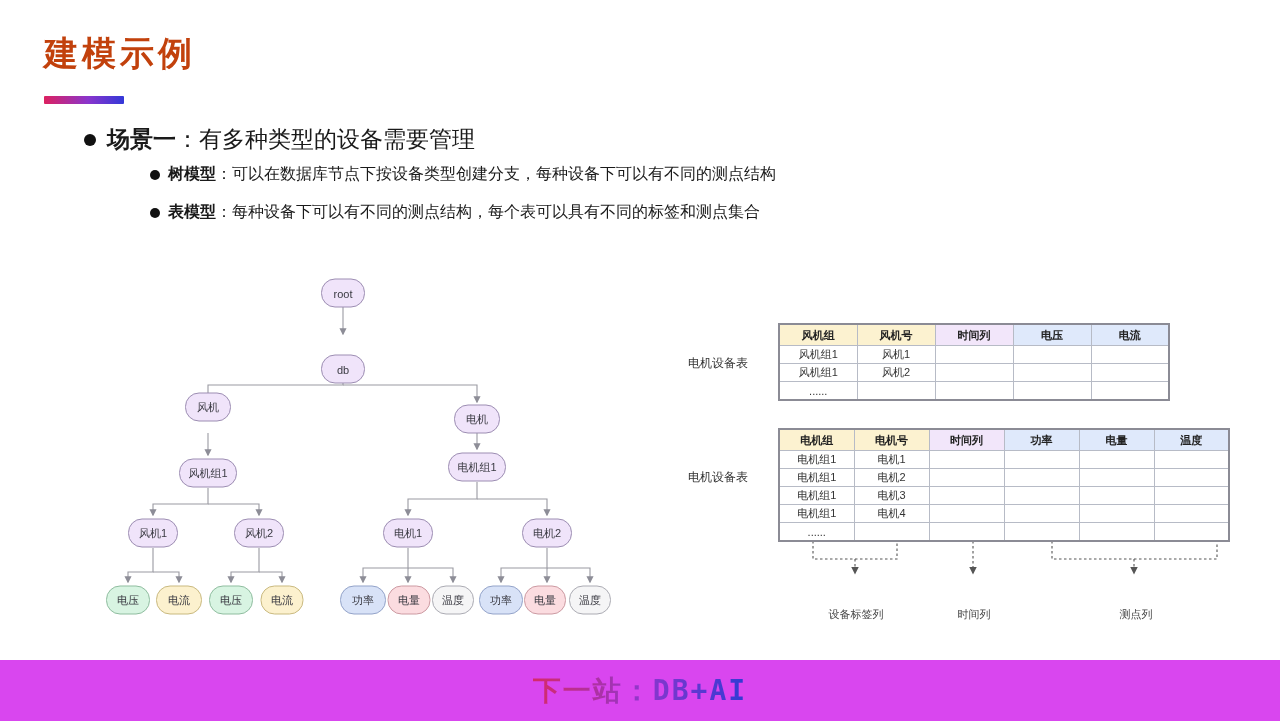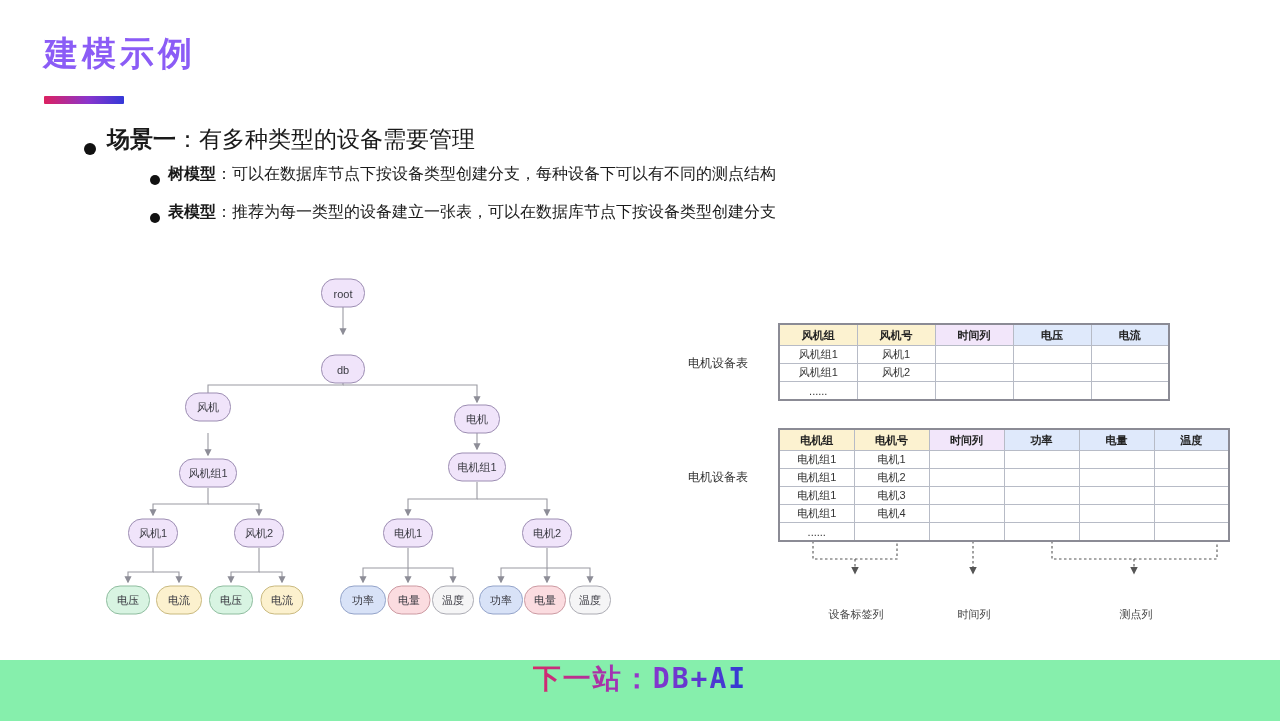--- a/index.html
+++ b/index.html
@@ -3,28 +3,28 @@
 <meta charset="utf-8">
 <style>
   html,body{margin:0;padding:0;background:#ffffff;}
   #slide{
     position:relative;width:1280px;height:721px;background:#ffffff;overflow:hidden;
     font-family:"Liberation Sans","DejaVu Sans",sans-serif;color:#1a1a1a;
   }
   
   .title{
     position:absolute;left:44px;top:36px;font-size:34px;font-weight:800;
-    letter-spacing:4px;color:#8b5cf6;line-height:1;
+    letter-spacing:4px;color:#c2410c;line-height:1;
   }
   .accent-bar{
     position:absolute;left:44px;top:96px;width:80px;height:8px;border-radius:1px;
     background:linear-gradient(90deg,#DC2160 0%,#8A35CC 55%,#3338D8 100%);
   }
   
-  .bullet{position:absolute;display:flex;align-items:flex-end;white-space:nowrap;}
+  .bullet{position:absolute;display:flex;align-items:center;white-space:nowrap;}
   .bullet .dot{border-radius:50%;background:#111;flex:0 0 auto;}
   .b1{left:84px;top:124px;font-size:23px;}
   .b1 .dot{width:12px;height:12px;margin-right:11px;}
   .b2{font-size:16px;}
   .b2 .dot{width:10px;height:10px;margin-right:8px;}
   .b2a{left:150px;top:164px;}
   .b2b{left:150px;top:202px;}
   .blabel{font-weight:700;}
   
   .node{
@@ -57,22 +57,22 @@
   #table2{left:778px;top:428px;width:452px;}
   .tbl-label{position:absolute;font-size:12px;color:#333;white-space:nowrap;}
   #t1-label{left:688px;top:355px;}
   #t2-label{left:688px;top:469px;}
   .anno-label{
     position:absolute;top:607px;transform:translateX(-50%);
     font-size:11px;color:#444;white-space:nowrap;
   }
   
   .footer-band{
-    position:absolute;left:0;top:660px;width:1280px;height:61px;background:#86efac;
-    display:flex;align-items:flex-start;justify-content:center;
+    position:absolute;left:0;top:660px;width:1280px;height:61px;background:#d946ef;
+    display:flex;align-items:center;justify-content:center;
   }
   .footer-text{
     font-family:"DejaVu Sans Mono","Liberation Mono",monospace,sans-serif;
     font-size:28px;font-weight:700;letter-spacing:2px;
     background:linear-gradient(90deg,#D62A68 0%,#9136CC 50%,#2F3BD4 100%);
     -webkit-background-clip:text;background-clip:text;color:transparent;
   }
 </style>
 </head>
 <body>
@@ -85,21 +85,21 @@
   <div class="bullet b1">
     <span class="dot"></span>
     <span><span class="blabel">场景一</span><span>：有多种类型的设备需要管理</span></span>
   </div>
   <div class="bullet b2 b2a">
     <span class="dot"></span>
     <span><span class="blabel">树模型</span><span>：可以在数据库节点下按设备类型创建分支，每种设备下可以有不同的测点结构</span></span>
   </div>
   <div class="bullet b2 b2b">
     <span class="dot"></span>
-    <span><span class="blabel">表模型</span><span>：推荐为每一类型的设备建立一张表，可以在数据库节点下按设备类型创建分支</span></span>
+    <span><span class="blabel">表模型</span><span>：每种设备下可以有不同的测点结构，每个表可以具有不同的标签和测点集合</span></span>
   </div>
 
   <svg id="wires" width="1280" height="721" viewBox="0 0 1280 721">
     <defs>
       <marker id="arr" viewBox="0 0 10 10" refX="8" refY="5" markerWidth="6.5" markerHeight="6.5" orient="auto-start-reverse">
         <path d="M0,0 L10,5 L0,10 z" fill="#8d8d97"></path>
       </marker>
       <marker id="arrD" viewBox="0 0 10 10" refX="8" refY="5" markerWidth="7" markerHeight="7" orient="auto-start-reverse">
         <path d="M0,0 L10,5 L0,10 z" fill="#555"></path>
       </marker>

